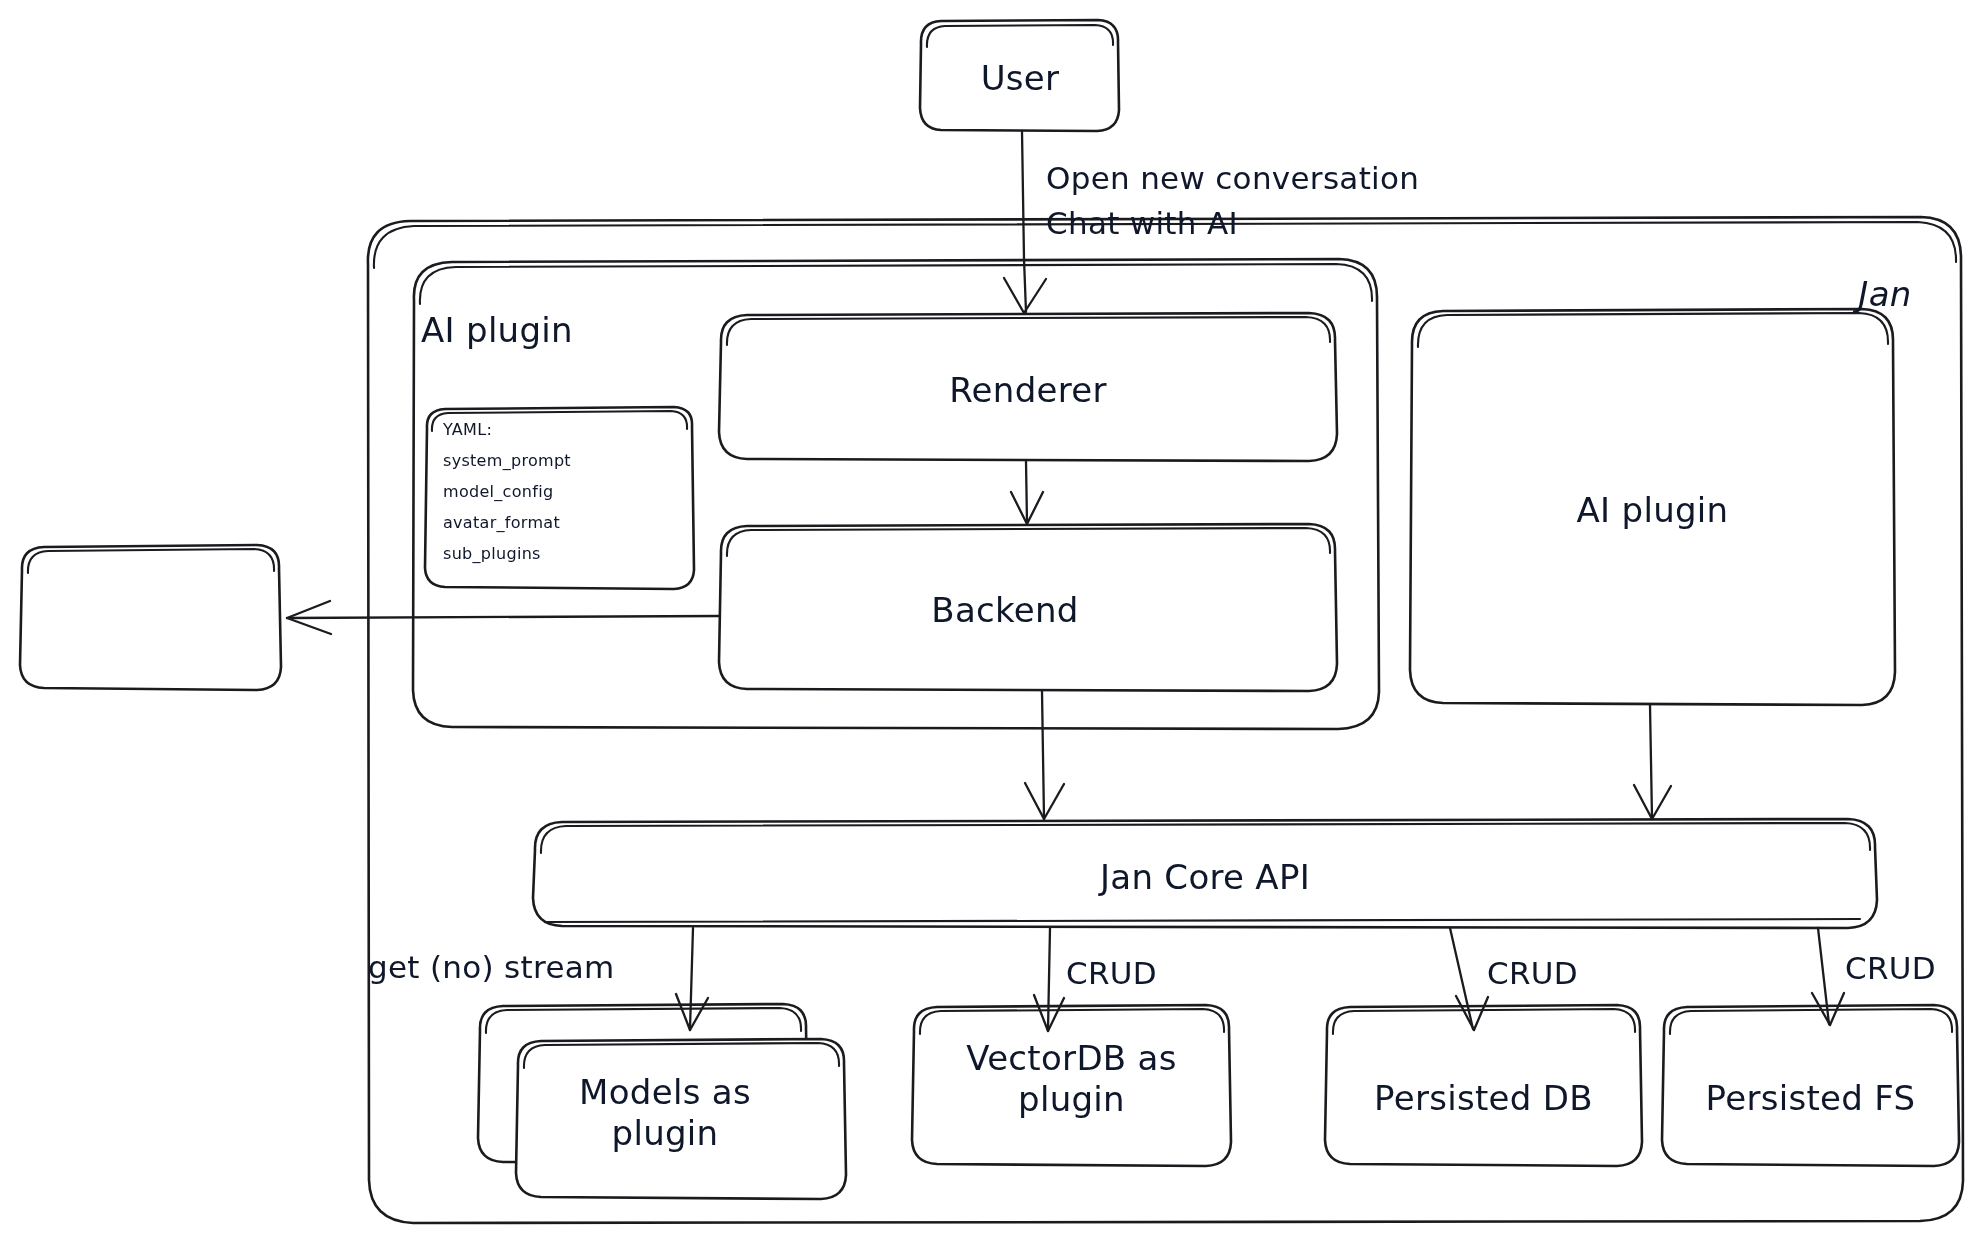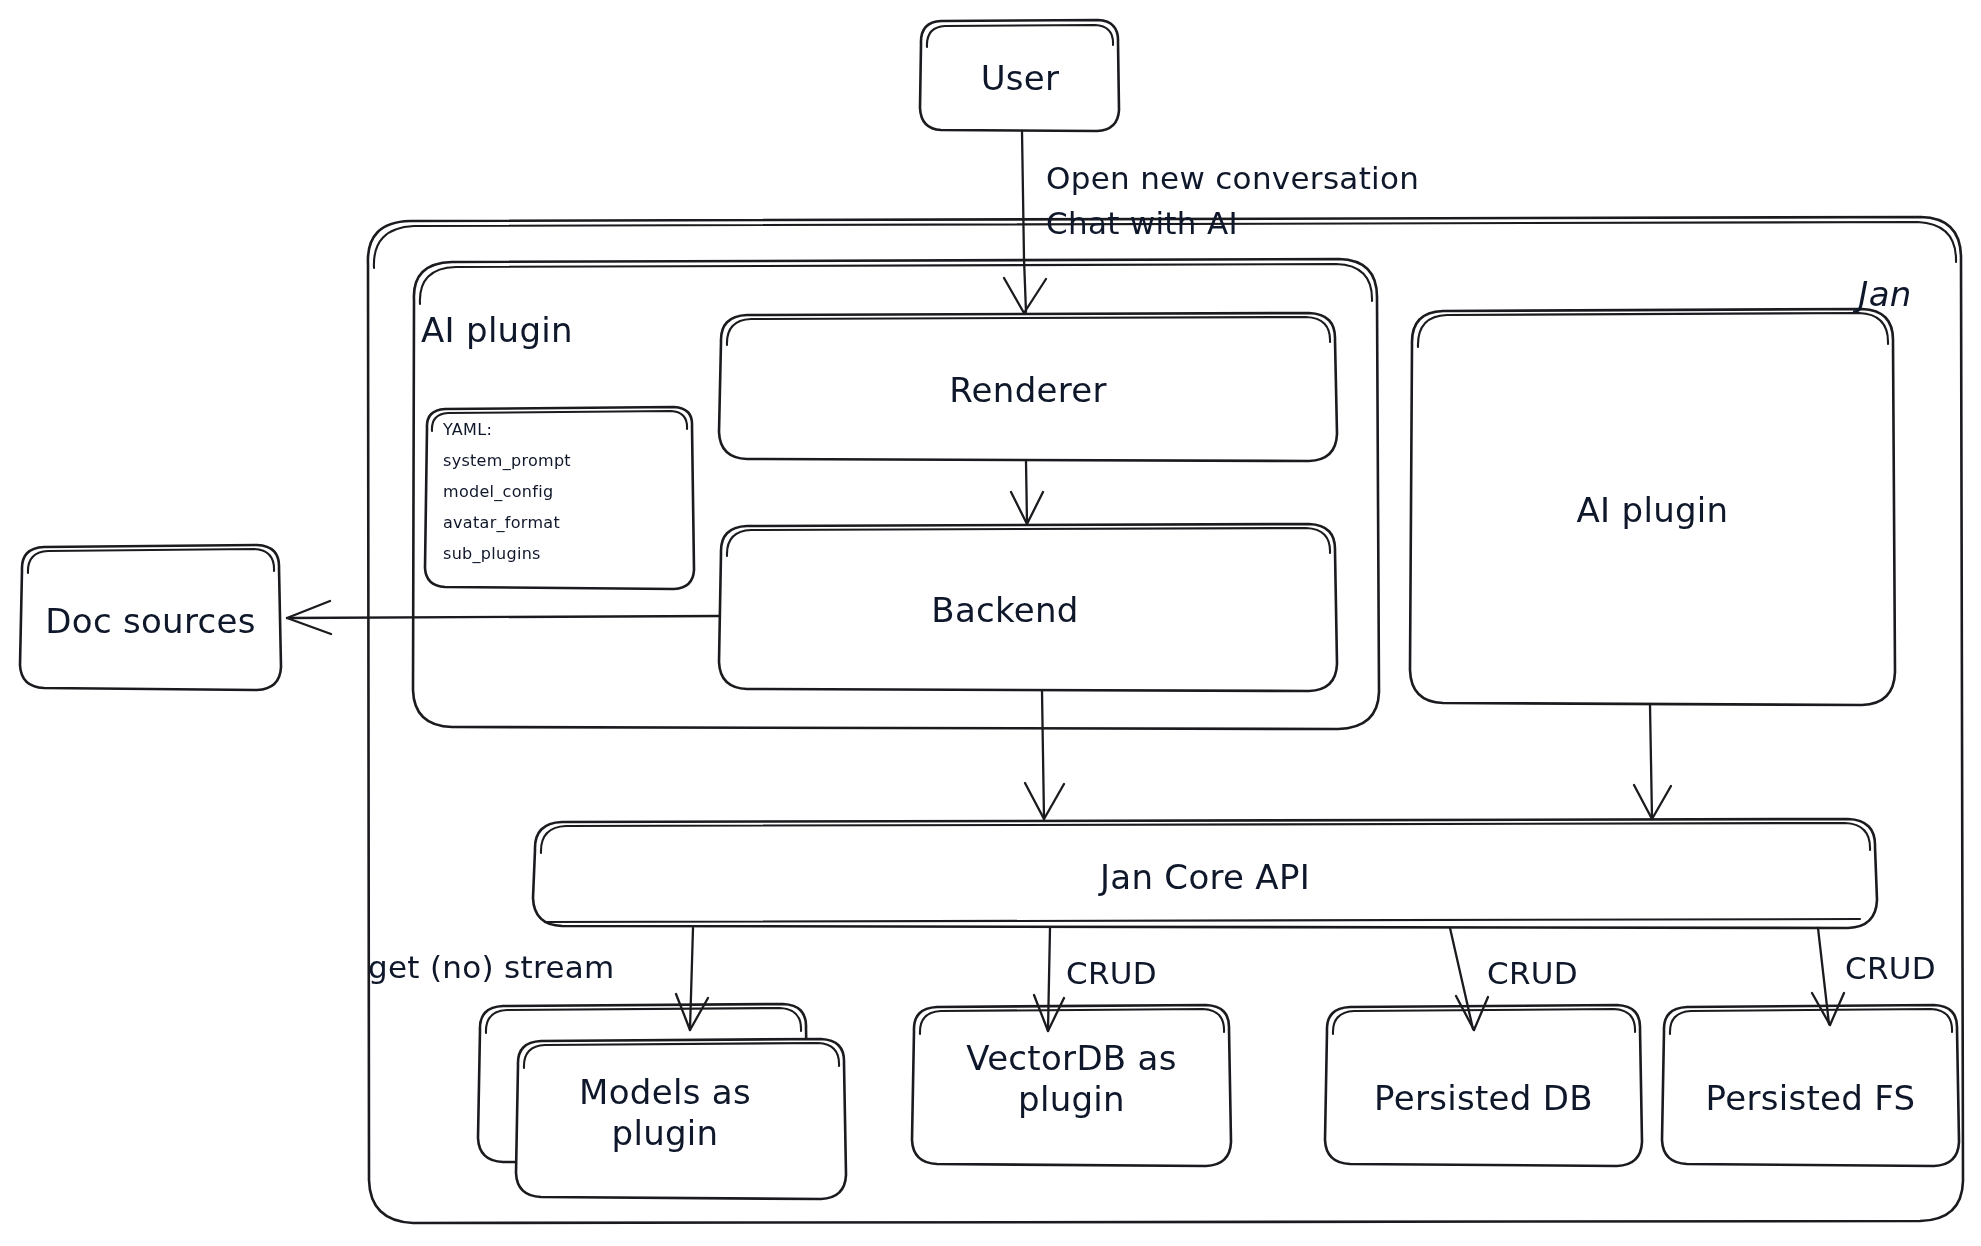--- a/index.html
+++ b/index.html
@@ -197,21 +197,20 @@
   <div class="lbl node-text" style="left:920px; top:58px; width:200px;">User</div>
 
   <div class="lbl node-text" style="left:719px; top:370px; width:618px;">Renderer</div>
 
   <div class="lbl node-text" style="left:719px; top:590px; width:572px;">Backend</div>
 
   <div class="lbl node-text" style="left:1410px; top:490px; width:485px;">AI plugin</div>
 
   <div class="lbl node-text" style="left:533px; top:857px; width:1344px;">Jan Core API</div>
 
-  <div class="lbl node-text" style="left:20px; top:601px; width:261px;">Doc sources</div>
 
   <div class="lbl node-text" style="left:516px; top:1072px; width:298px;">Models as
 plugin</div>
 
   <div class="lbl node-text" style="left:912px; top:1038px; width:319px;">VectorDB as
 plugin</div>
 
   <div class="lbl node-text" style="left:1325px; top:1078px; width:317px;">Persisted DB</div>
 
   <div class="lbl node-text" style="left:1662px; top:1078px; width:297px;">Persisted FS</div>

